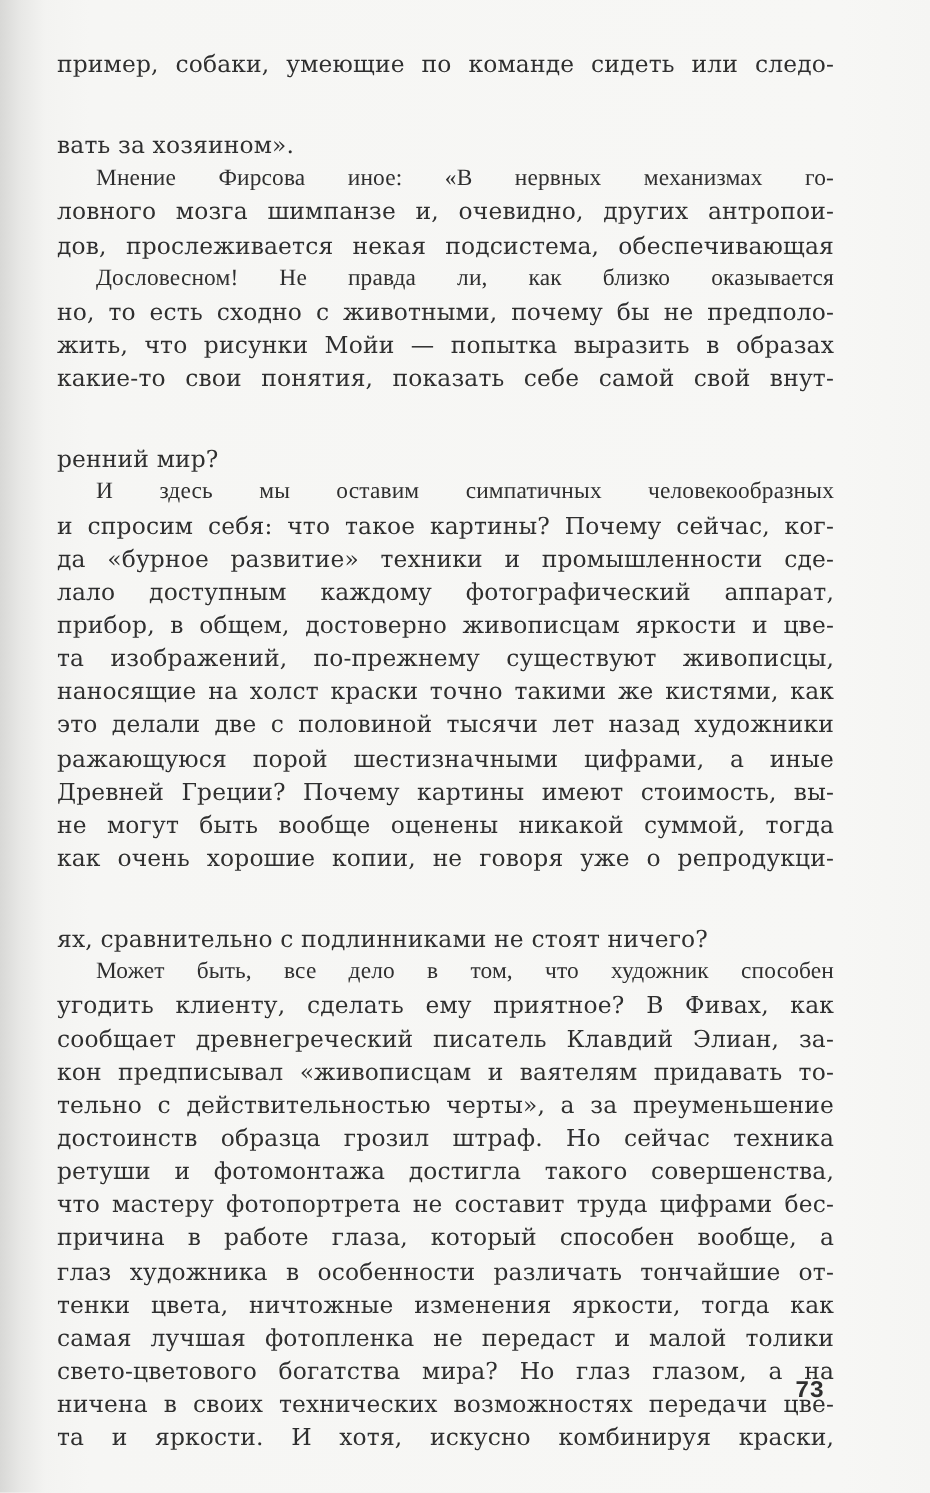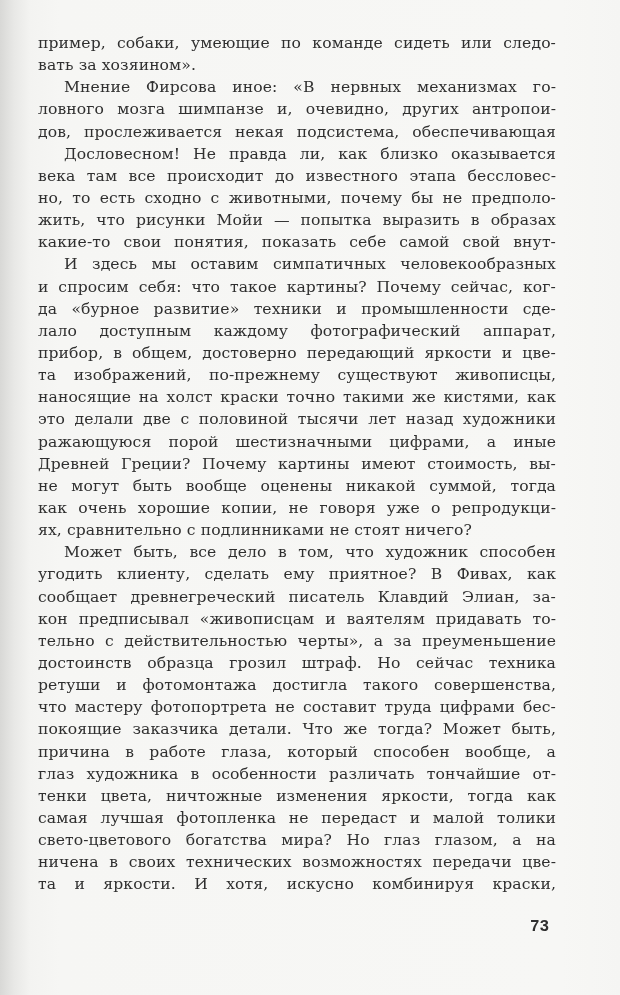--- a/index.html
+++ b/index.html
@@ -32,22 +32,22 @@
       height: 22.15px;
       line-height: 22.15px;
       font-size: 15.6px;
       color: #2f2f2f;
       white-space: nowrap;
       text-align: justify;
       text-align-last: justify;
       letter-spacing: 0.1px;
       overflow: visible;
     }
-    .line.indent { padding-left: 26px; }
-    .line.last { text-align-last: left; }
+    .line.indent { padding-left: 26px; font-family: Liberation Serif, serif; }
+    .line.last { text-align-last: left; margin-top: 32px; }
     .page-number {
       position: absolute;
       left: 530px;
       top: 918px;
       font-family: Liberation Mono, monospace;
       font-weight: bold;
       font-size: 16px;
       color: #2f2f2f;
     }
   </style>
@@ -55,46 +55,45 @@
 <body>
 
 <div class="page">
   <div class="text-block" id="text-block">
       <div class="line">пример, собаки, умеющие по команде сидеть или следо-</div>
       <div class="line last">вать за хозяином».</div>
       <div class="line indent">Мнение Фирсова иное: «В нервных механизмах го-</div>
       <div class="line">ловного мозга шимпанзе и, очевидно, других антропои-</div>
       <div class="line">дов, прослеживается некая подсистема, обеспечивающая</div>
       <div class="line indent">Дословесном! Не правда ли, как близко оказывается</div>
-      <div class="line">века там все происходит до известного этапа бессловес-</div>
       <div class="line">но, то есть сходно с животными, почему бы не предполо-</div>
       <div class="line">жить, что рисунки Мойи — попытка выразить в образах</div>
       <div class="line">какие-то свои понятия, показать себе самой свой внут-</div>
+      <div class="line last">ренний мир?</div>
       <div class="line indent">И здесь мы оставим симпатичных человекообразных</div>
       <div class="line">и спросим себя: что такое картины? Почему сейчас, ког-</div>
       <div class="line">да «бурное развитие» техники и промышленности сде-</div>
       <div class="line">лало доступным каждому фотографический аппарат,</div>
-      <div class="line">прибор, в общем, достоверно передающий яркости и цве-</div>
+      <div class="line">прибор, в общем, достоверно живописцам яркости и цве-</div>
       <div class="line">та изображений, по-прежнему существуют живописцы,</div>
       <div class="line">наносящие на холст краски точно такими же кистями, как</div>
       <div class="line">это делали две с половиной тысячи лет назад художники</div>
       <div class="line">ражающуюся порой шестизначными цифрами, а иные</div>
       <div class="line">Древней Греции? Почему картины имеют стоимость, вы-</div>
       <div class="line">не могут быть вообще оценены никакой суммой, тогда</div>
       <div class="line">как очень хорошие копии, не говоря уже о репродукци-</div>
       <div class="line last">ях, сравнительно с подлинниками не стоят ничего?</div>
       <div class="line indent">Может быть, все дело в том, что художник способен</div>
       <div class="line">угодить клиенту, сделать ему приятное? В Фивах, как</div>
       <div class="line">сообщает древнегреческий писатель Клавдий Элиан, за-</div>
       <div class="line">кон предписывал «живописцам и ваятелям придавать то-</div>
       <div class="line">тельно с действительностью черты», а за преуменьшение</div>
       <div class="line">достоинств образца грозил штраф. Но сейчас техника</div>
       <div class="line">ретуши и фотомонтажа достигла такого совершенства,</div>
       <div class="line">что мастеру фотопортрета не составит труда цифрами бес-</div>
-      <div class="line">покоящие заказчика детали. Что же тогда? Может быть,</div>
       <div class="line">причина в работе глаза, который способен вообще, а</div>
       <div class="line">глаз художника в особенности различать тончайшие от-</div>
       <div class="line">тенки цвета, ничтожные изменения яркости, тогда как</div>
       <div class="line">самая лучшая фотопленка не передаст и малой толики</div>
       <div class="line">свето-цветового богатства мира? Но глаз глазом, а на</div>
       <div class="line">ничена в своих технических возможностях передачи цве-</div>
       <div class="line">та и яркости. И хотя, искусно комбинируя краски,</div>
     </div>
   <div class="page-number">73</div>
 </div>

